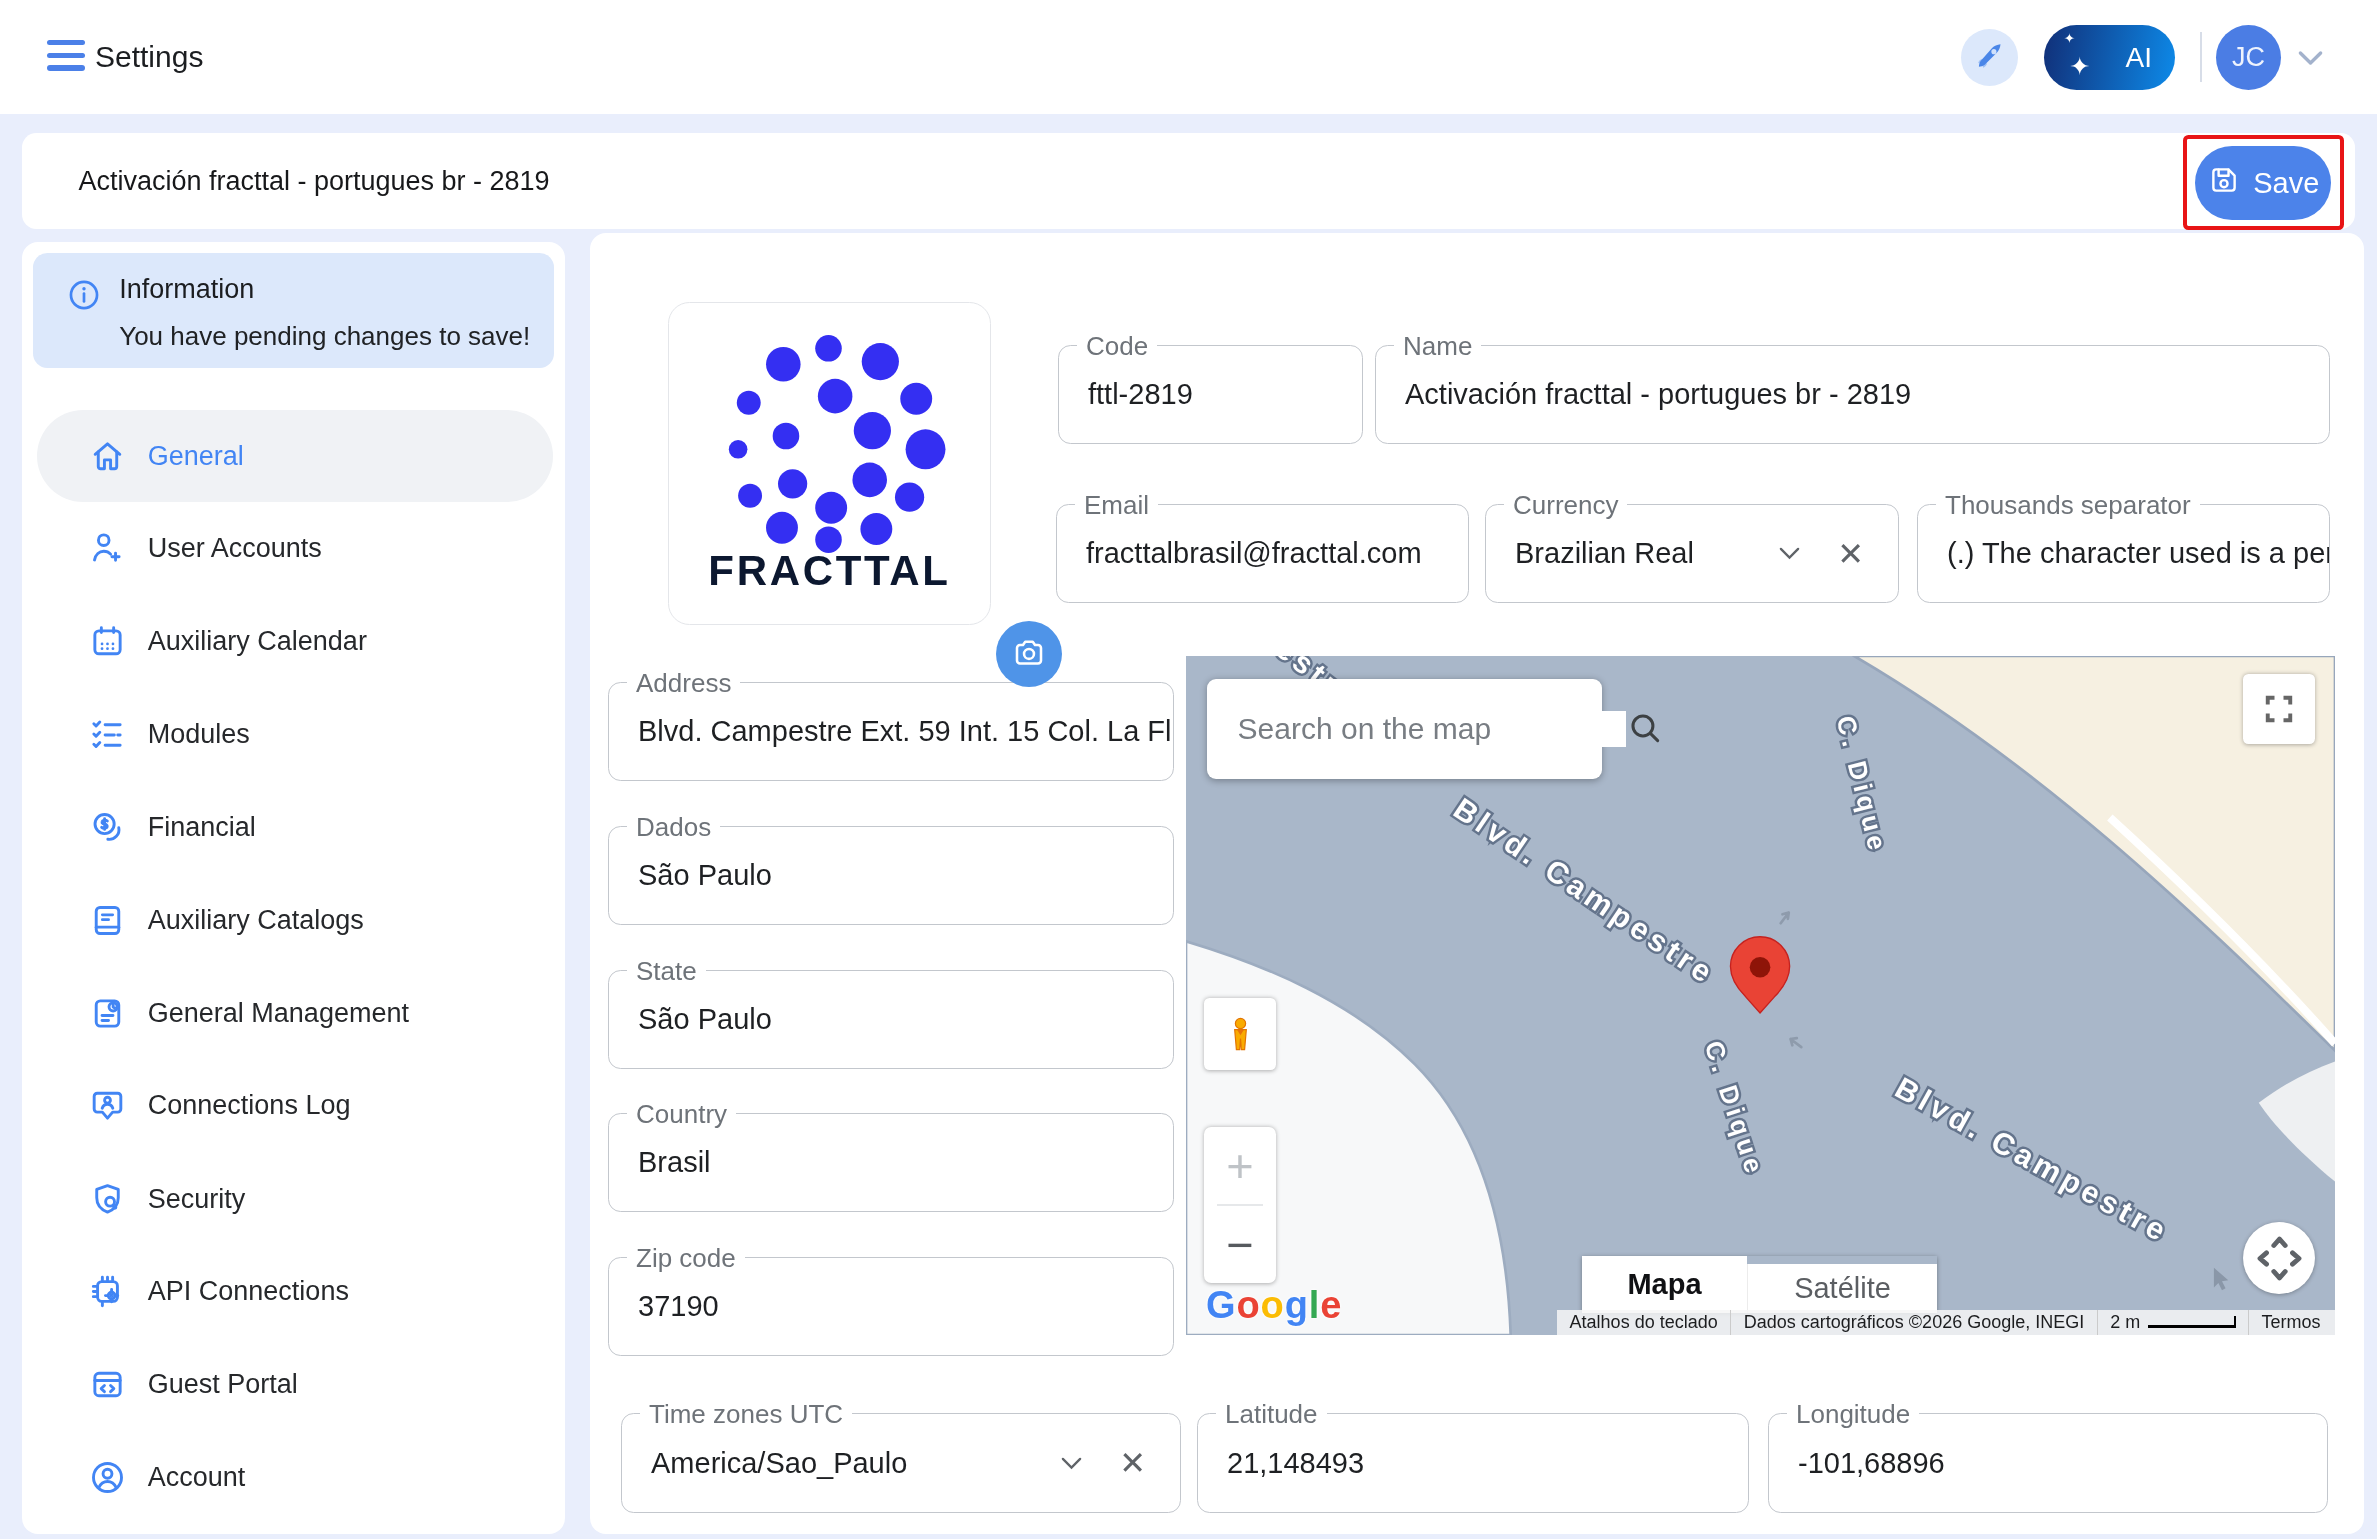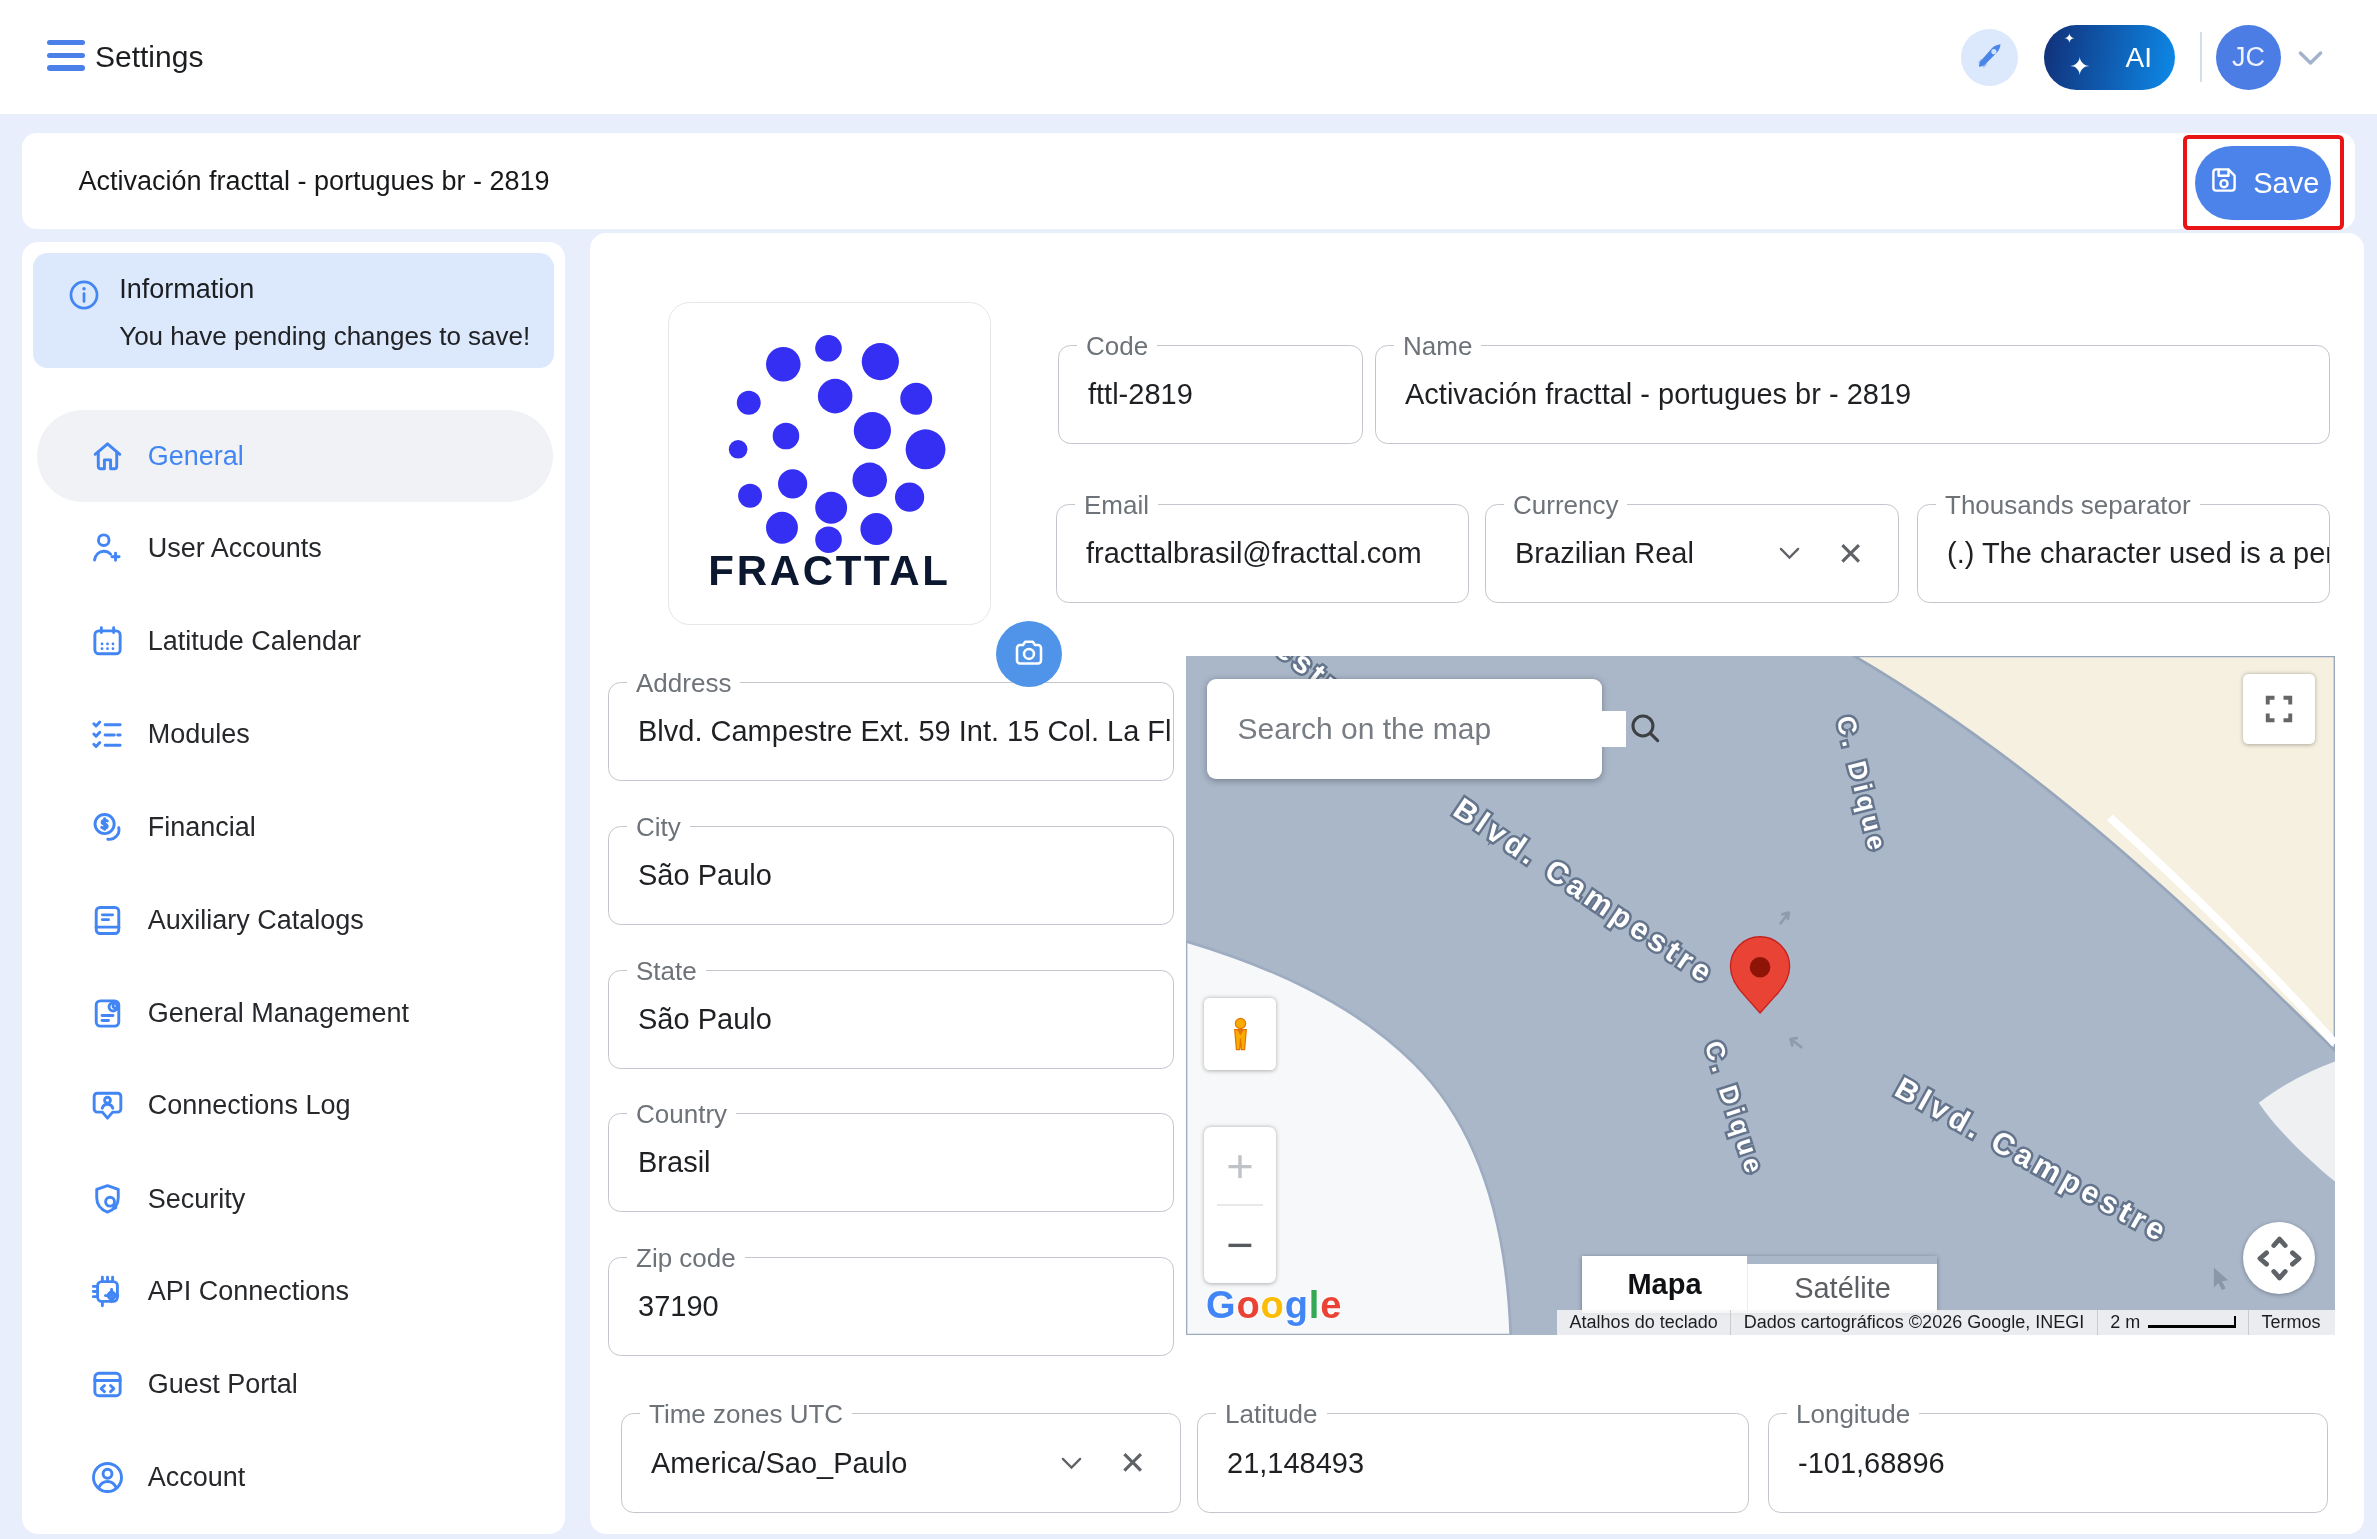--- a/index.html
+++ b/index.html
@@ -153,21 +153,21 @@
     <svg viewBox="0 0 24 24" fill="none" stroke="currentColor" stroke-width="1.7" stroke-linecap="round" stroke-linejoin="round">
       <rect x="4.6" y="5.8" width="14.8" height="13.4" rx="2.4"></rect>
         <path d="M8.4 3.9v2.9M15.6 3.9v2.9"></path>
       <circle cx="8.8" cy="13.4" r=".8" fill="currentColor" stroke="none"></circle>
         <circle cx="12" cy="13.4" r=".8" fill="currentColor" stroke="none"></circle>
         <circle cx="15.2" cy="13.4" r=".8" fill="currentColor" stroke="none"></circle>
       <circle cx="8.8" cy="16.2" r=".8" fill="currentColor" stroke="none"></circle>
         <circle cx="12" cy="16.2" r=".8" fill="currentColor" stroke="none"></circle>
         <circle cx="15.2" cy="16.2" r=".8" fill="currentColor" stroke="none"></circle>
     </svg>
-    <span class="slabel">Latitude Calendar</span>
+    <span class="slabel">Auxiliary Calendar</span>
   </div>
   <div class="srow" style="top:446px">
     <svg viewBox="0 0 24 24" fill="none" stroke="currentColor" stroke-width="1.7" stroke-linecap="round" stroke-linejoin="round">
       <path d="M4 5.7l1.3 1.3 2.2-2.3M4 11.7l1.3 1.3 2.2-2.3M4 17.7l1.3 1.3 2.2-2.3"></path>
       <path d="M10.6 6.3h8.8M10.6 12.3h5.4M18 12.3h1.4M10.6 18.3h8.8"></path>
     </svg>
     <span class="slabel">Modules</span>
   </div>
   <div class="srow" style="top:539px">
     <svg viewBox="0 0 24 24" fill="none" stroke="currentColor" stroke-width="1.7" stroke-linecap="round" stroke-linejoin="round">
@@ -300,21 +300,21 @@
   <div class="field" style="left:1327px;top:271px;width:413px;height:99px">
     <span class="flabel">Thousands separator</span>
     <span class="fvalue">(.) The character used is a period</span>
   </div>
 
   <div class="field" style="left:18px;top:449px;width:566px;height:99px">
     <span class="flabel">Address</span>
     <span class="fvalue">Blvd. Campestre Ext. 59 Int. 15 Col. La Fl</span>
   </div>
   <div class="field" style="left:18px;top:593px;width:566px;height:99px">
-    <span class="flabel">City</span>
+    <span class="flabel">Dados</span>
     <span class="fvalue">São Paulo</span>
   </div>
   <div class="field" style="left:18px;top:737px;width:566px;height:99px">
     <span class="flabel">State</span>
     <span class="fvalue">São Paulo</span>
   </div>
   <div class="field" style="left:18px;top:880px;width:566px;height:99px">
     <span class="flabel">Country</span>
     <span class="fvalue">Brasil</span>
   </div>

